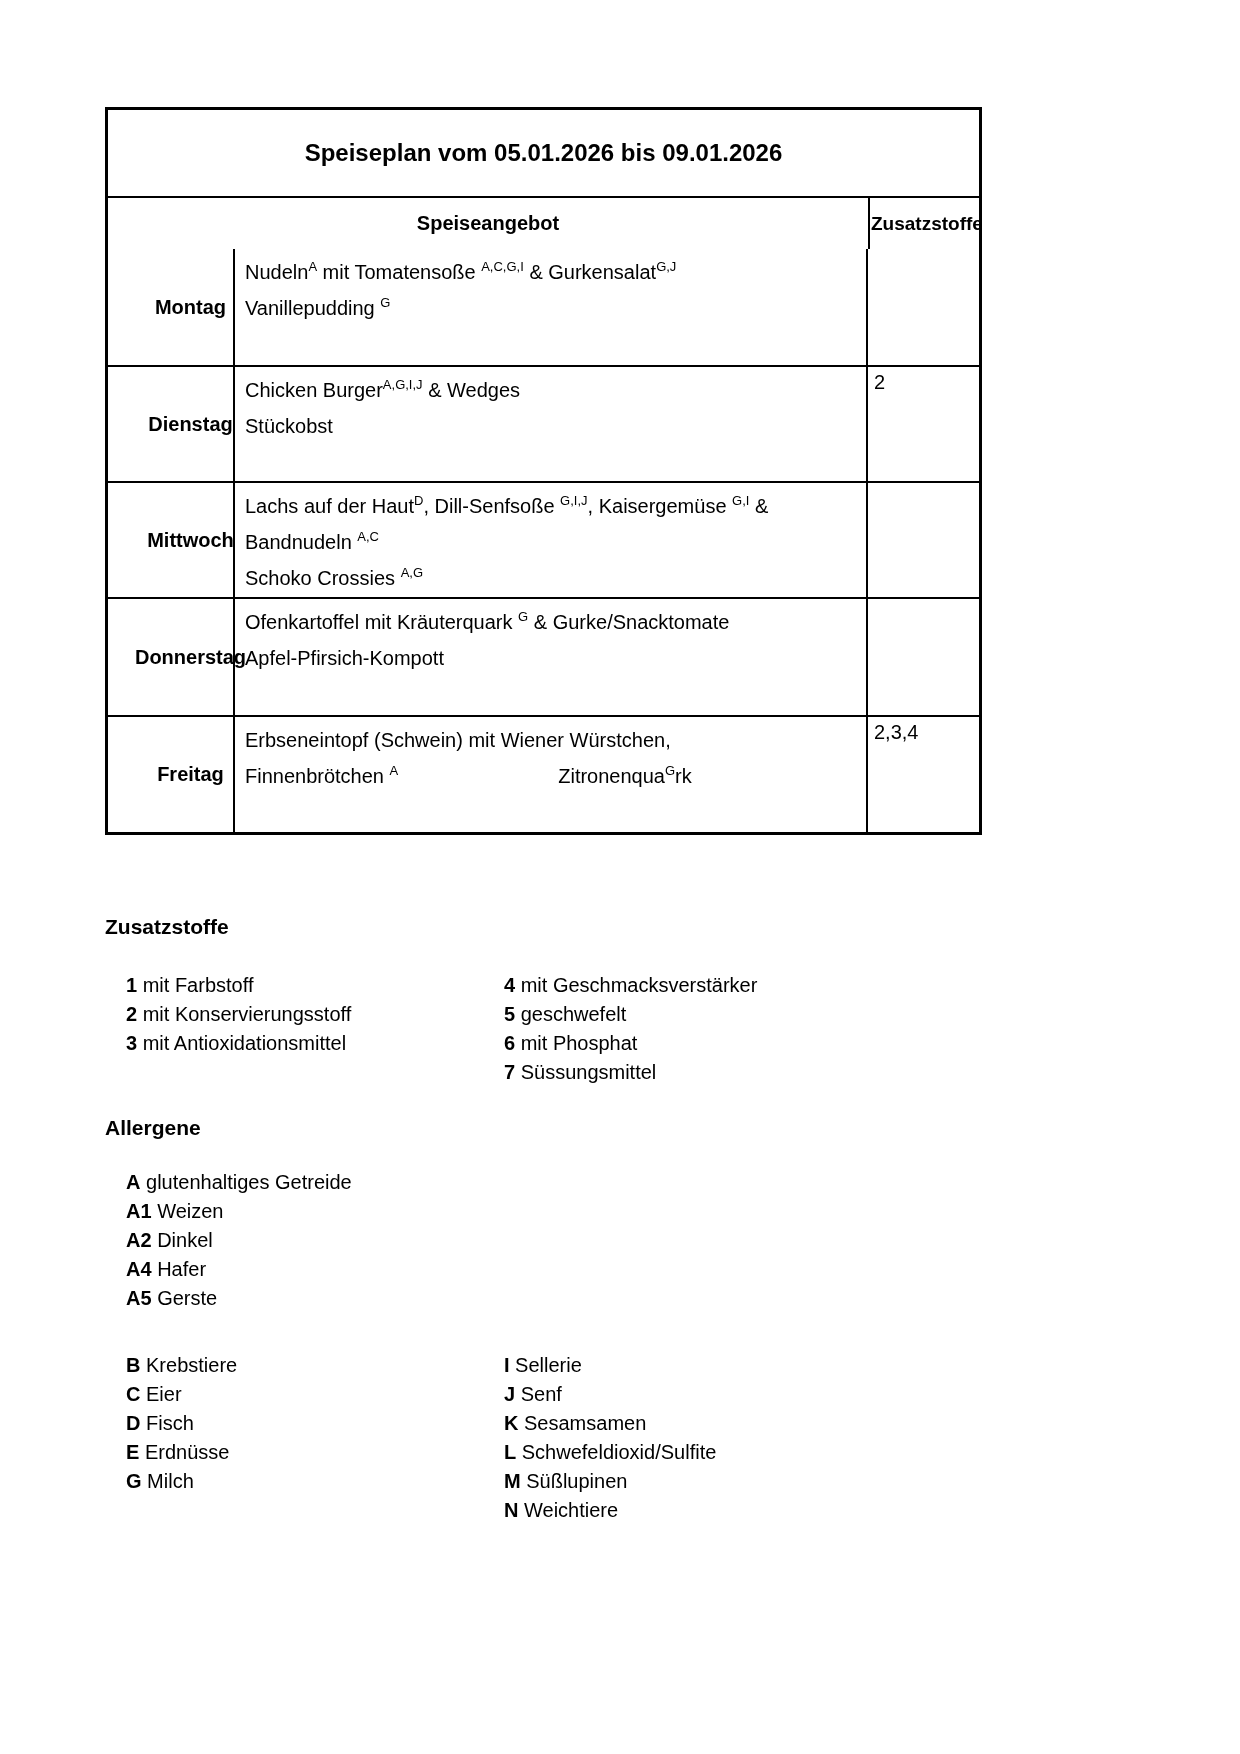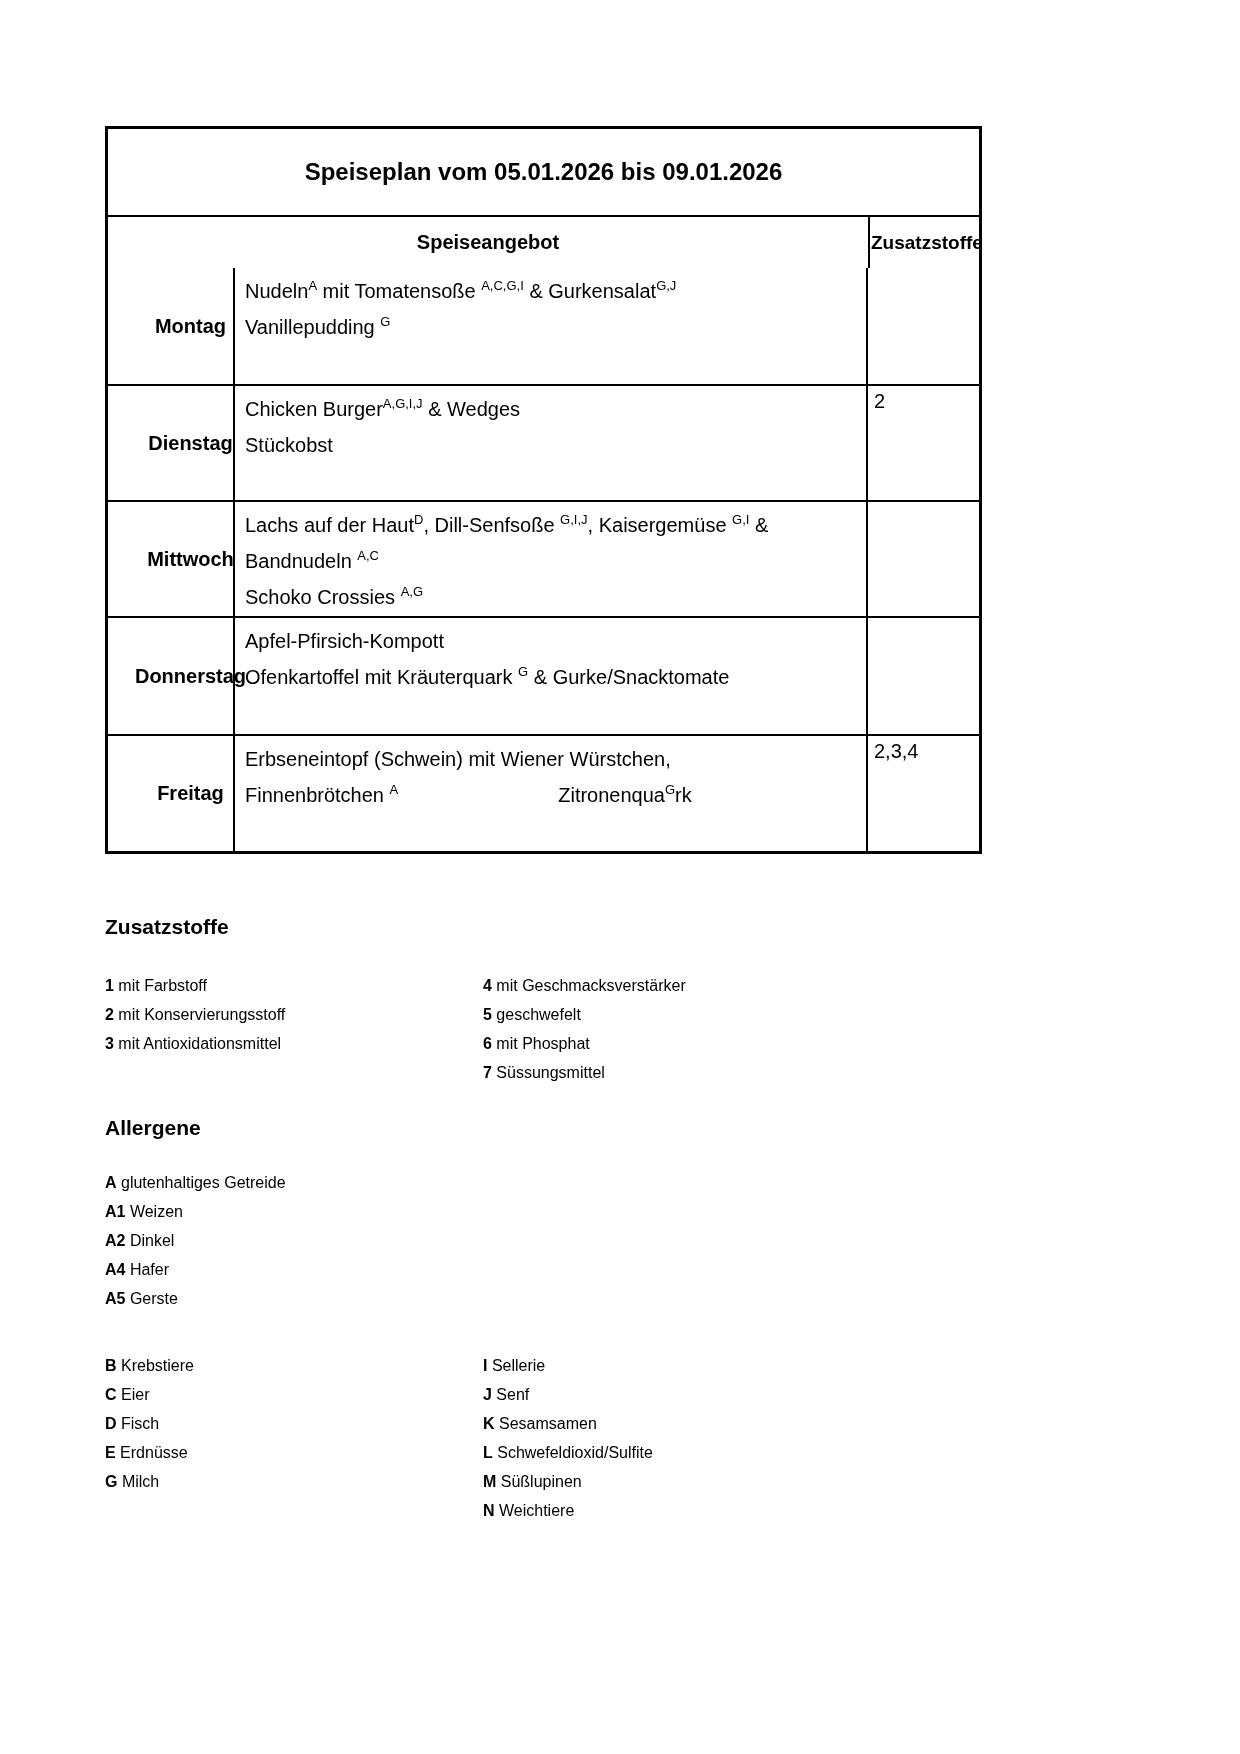--- a/index.html
+++ b/index.html
@@ -8,21 +8,21 @@
     width:1240px; height:1754px;
     background:#ffffff;
     color:#000;
     font-family:"Liberation Sans", sans-serif;
     margin:0 auto;
     overflow:hidden;
   }
 
   
   .menu-table {
-    position:absolute; left:105px; top:126px;
+    position:absolute; left:105px; top:107px;
     width:877px;
     border:3px solid #000;
     box-sizing:border-box;
     background:#fff;
   }
   .t-row { border-top:2px solid #000; display:grid; box-sizing:border-box; }
   .t-row:first-child { border-top:none; }
 
   .title-row { height:86px; display:flex; align-items:center; justify-content:center; }
   .table-title { font-size:24px; font-weight:bold; }
@@ -66,21 +66,21 @@
   .list-section { position:absolute; left:105px; }
   .list-section h2 { margin:0; font-size:21px; font-weight:bold; }
   .additives-section { top:915px; }
   .additives-section .cols { margin-top:32px; }
   .allergens-section { top:1116px; }
   .allergens-section .group1 { margin-top:28px; }
   .allergens-section .group2 { margin-top:38px; }
   .cols { display:flex; }
   .col-left { width:378px; }
   .col-right { flex:1; }
-  .legend-item { font-size:16px; line-height:29px; white-space:nowrap; }
+  .legend-item { font-size:20px; line-height:29px; white-space:nowrap;margin-left:21px; }
   .legend-item b { font-weight:bold; }
 </style>
 </head>
 <body>
 
 <div class="page">
 
   <div class="menu-table">
     <div class="t-row title-row">
       <div class="table-title">Speiseplan vom 05.01.2026 bis 09.01.2026</div>
@@ -111,22 +111,22 @@
           <div class="menu-cell">
             <div class="menu-line">Lachs auf der Haut<sup>D</sup>, Dill-Senfsoße <sup>G,I,J</sup>, Kaisergemüse <sup>G,I</sup> &amp;</div>
             <div class="menu-line">Bandnudeln <sup>A,C</sup></div>
             <div class="menu-line">Schoko Crossies <sup>A,G</sup></div>
           </div>
           <div class="additives-cell"></div>
         </div>
         <div class="t-row day-row" style="height: 118px;">
           <div class="day-cell">Donnerstag</div>
           <div class="menu-cell">
+            <div class="menu-line">Ofenkartoffel mit Kräuterquark <sup>G</sup> &amp; Gurke/Snacktomate</div>
             <div class="menu-line">Apfel-Pfirsich-Kompott</div>
-            <div class="menu-line">Ofenkartoffel mit Kräuterquark <sup>G</sup> &amp; Gurke/Snacktomate</div>
           </div>
           <div class="additives-cell"></div>
         </div>
         <div class="t-row day-row" style="height: 117px;">
           <div class="day-cell">Freitag</div>
           <div class="menu-cell">
             <div class="menu-line">Erbseneintopf (Schwein) mit Wiener Würstchen,</div>
             <div class="menu-line">Finnenbrötchen <sup>A</sup><span class="menu-spacer" style="width: 160px;"></span>Zitronenqua<sup>G</sup>rk</div>
           </div>
           <div class="additives-cell">2,3,4</div>

